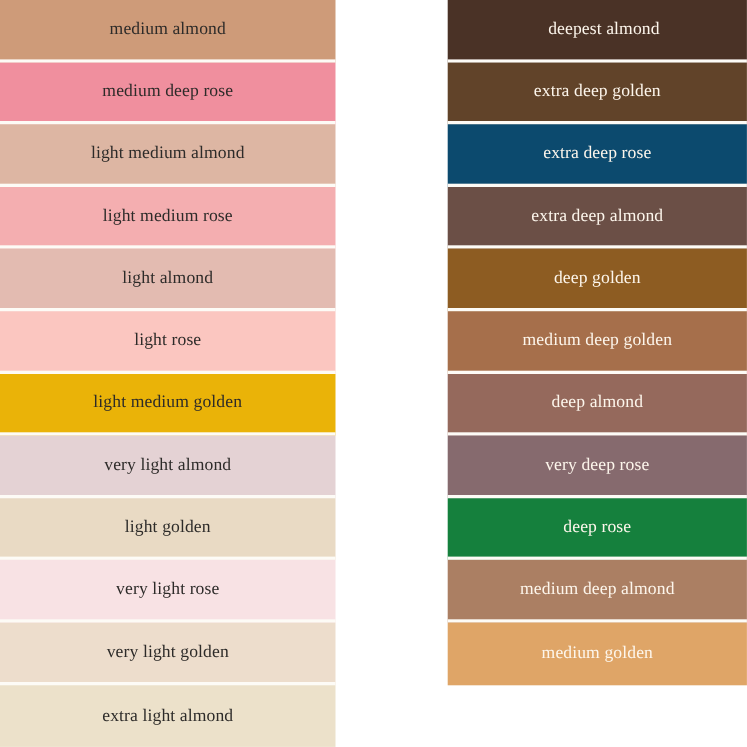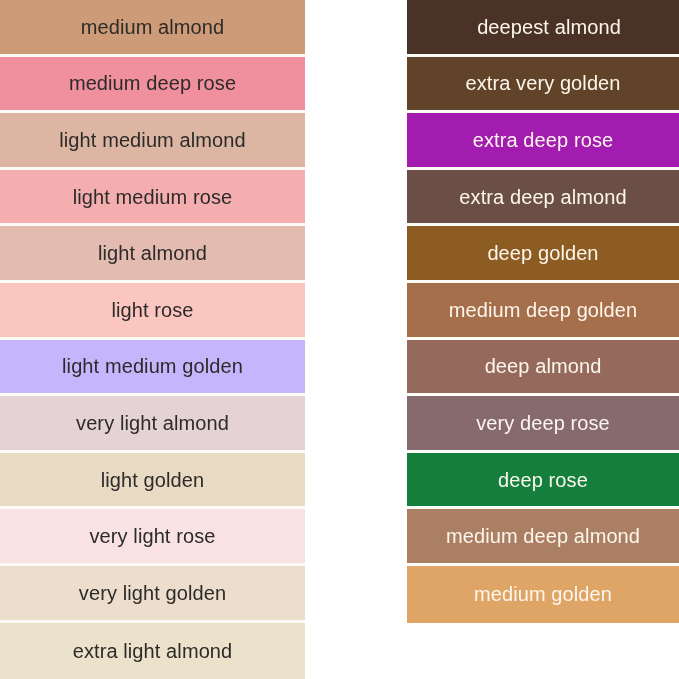--- a/index.html
+++ b/index.html
@@ -40,25 +40,26 @@
     display: flex;
     align-items: center;
     justify-content: center;
     border-bottom: 3px solid #fdfbf6;
     overflow: hidden;
   }
   .swatch:last-child {
     border-bottom: none;
   }
   .swatch-label {
-    font-size: 20px;
+    font-size: 16px;
     letter-spacing: 0.1px;
     line-height: 1;
     white-space: nowrap;
     font-weight: 400;
+    font-family: Liberation Serif, serif;
   }
   #column-light .swatch-label {
     color: #2d2b29;
   }
   #column-deep .swatch-label {
     color: #fdf6ec;
   }
 </style>
 </head>
 <body>
@@ -76,21 +77,21 @@
       </div>
       <div class="swatch" style="background-color: rgb(244, 174, 176); border-bottom-color: rgb(253, 251, 246);">
         <span class="swatch-label">light medium rose</span>
       </div>
       <div class="swatch" style="background-color: rgb(227, 187, 177); border-bottom-color: rgb(253, 251, 246);">
         <span class="swatch-label">light almond</span>
       </div>
       <div class="swatch" style="background-color: rgb(251, 198, 192); border-bottom-color: rgb(253, 251, 246);">
         <span class="swatch-label">light rose</span>
       </div>
-      <div class="swatch" style="background-color: #c4b5fd; border-bottom-color: rgb(253, 251, 246);">
+      <div class="swatch" style="background-color: #eab308; border-bottom-color: rgb(253, 251, 246);">
         <span class="swatch-label">light medium golden</span>
       </div>
       <div class="swatch" style="background-color: rgb(228, 210, 212); border-bottom-color: rgb(253, 251, 246);">
         <span class="swatch-label">very light almond</span>
       </div>
       <div class="swatch" style="background-color: rgb(233, 218, 196); border-bottom-color: rgb(253, 251, 246);">
         <span class="swatch-label">light golden</span>
       </div>
       <div class="swatch" style="background-color: rgb(248, 226, 228); border-bottom-color: rgb(253, 251, 246);">
         <span class="swatch-label">very light rose</span>
@@ -100,23 +101,23 @@
       </div>
       <div class="swatch" style="background-color: rgb(236, 225, 202); border-bottom-color: rgb(253, 251, 246);">
         <span class="swatch-label">extra light almond</span>
       </div>
     </div>
   <div class="swatch-column" id="column-deep">
       <div class="swatch" style="background-color: rgb(74, 50, 38); border-bottom-color: rgb(253, 251, 246); padding-left: 12px;">
         <span class="swatch-label">deepest almond</span>
       </div>
       <div class="swatch" style="background-color: rgb(97, 67, 41); border-bottom-color: rgb(253, 251, 246);">
-        <span class="swatch-label">extra very golden</span>
+        <span class="swatch-label">extra deep golden</span>
       </div>
-      <div class="swatch" style="background-color: #a21caf; border-bottom-color: rgb(253, 251, 246);">
+      <div class="swatch" style="background-color: #0c4a6e; border-bottom-color: rgb(253, 251, 246);">
         <span class="swatch-label">extra deep rose</span>
       </div>
       <div class="swatch" style="background-color: rgb(107, 79, 70); border-bottom-color: rgb(253, 251, 246);">
         <span class="swatch-label">extra deep almond</span>
       </div>
       <div class="swatch" style="background-color: rgb(141, 92, 34); border-bottom-color: rgb(253, 251, 246);">
         <span class="swatch-label">deep golden</span>
       </div>
       <div class="swatch" style="background-color: rgb(166, 111, 75); border-bottom-color: rgb(253, 251, 246);">
         <span class="swatch-label">medium deep golden</span>

